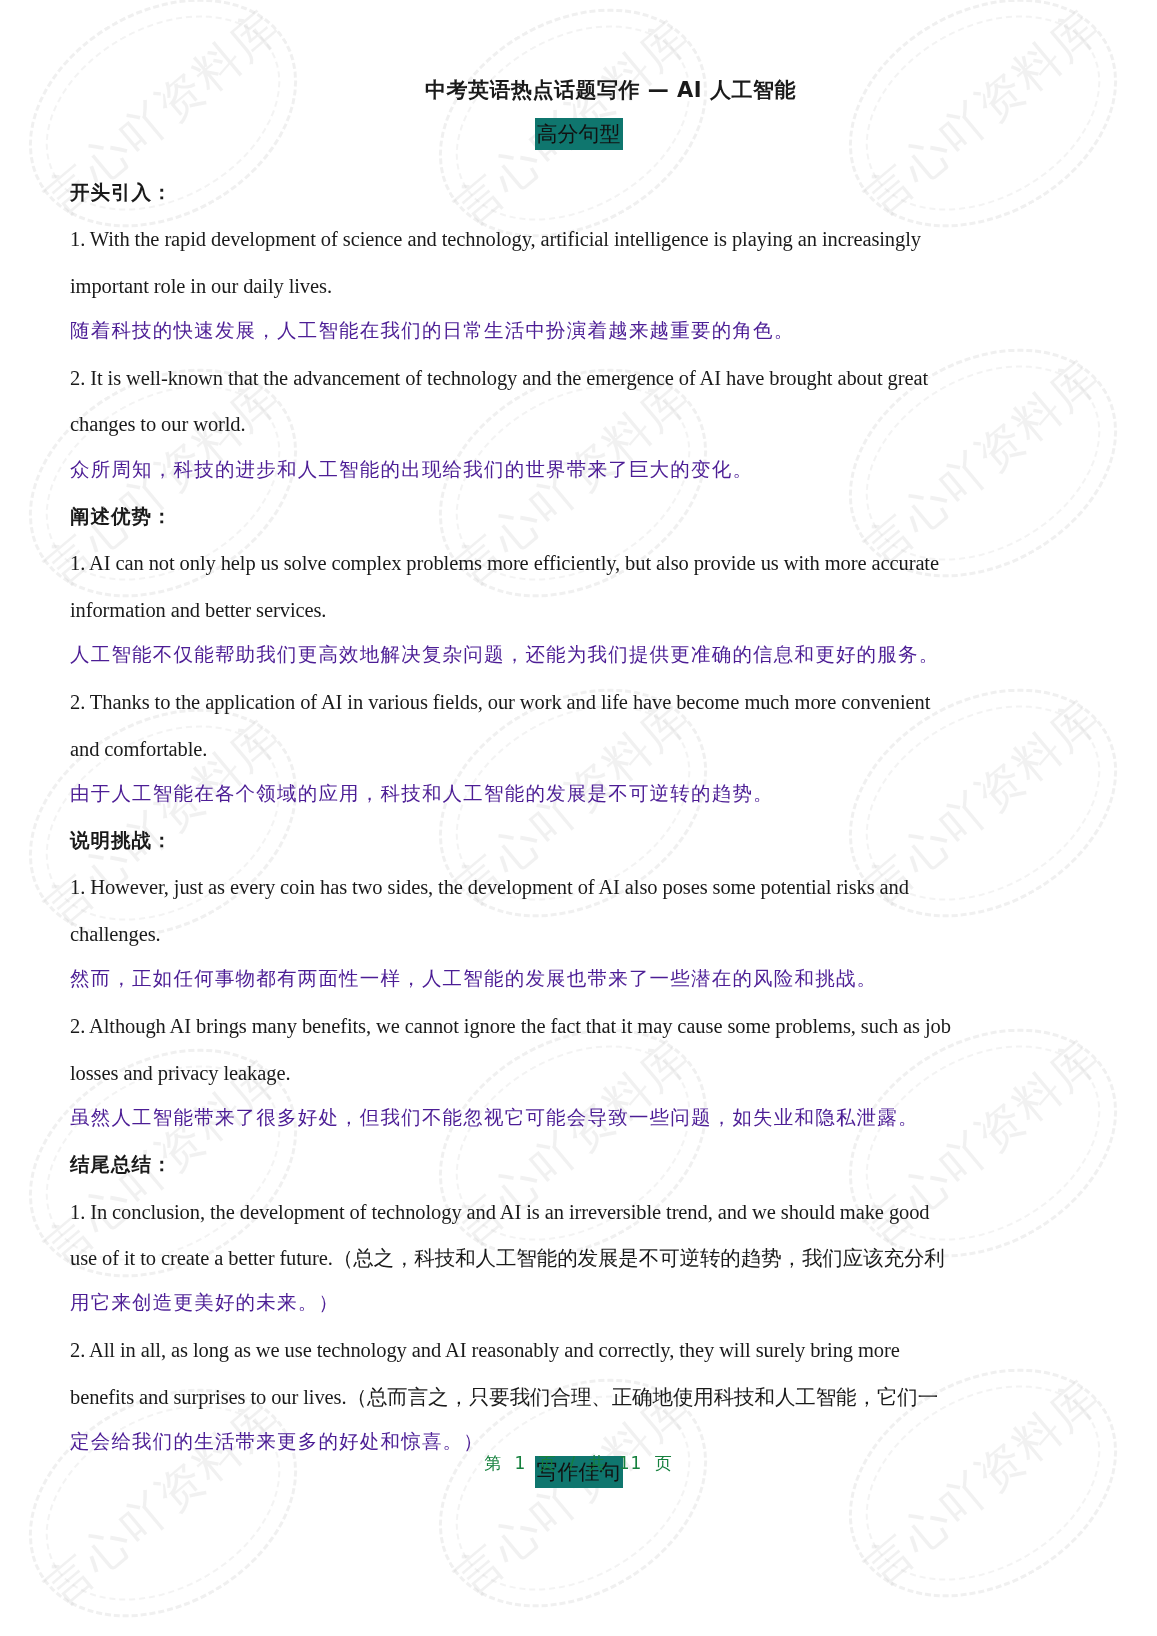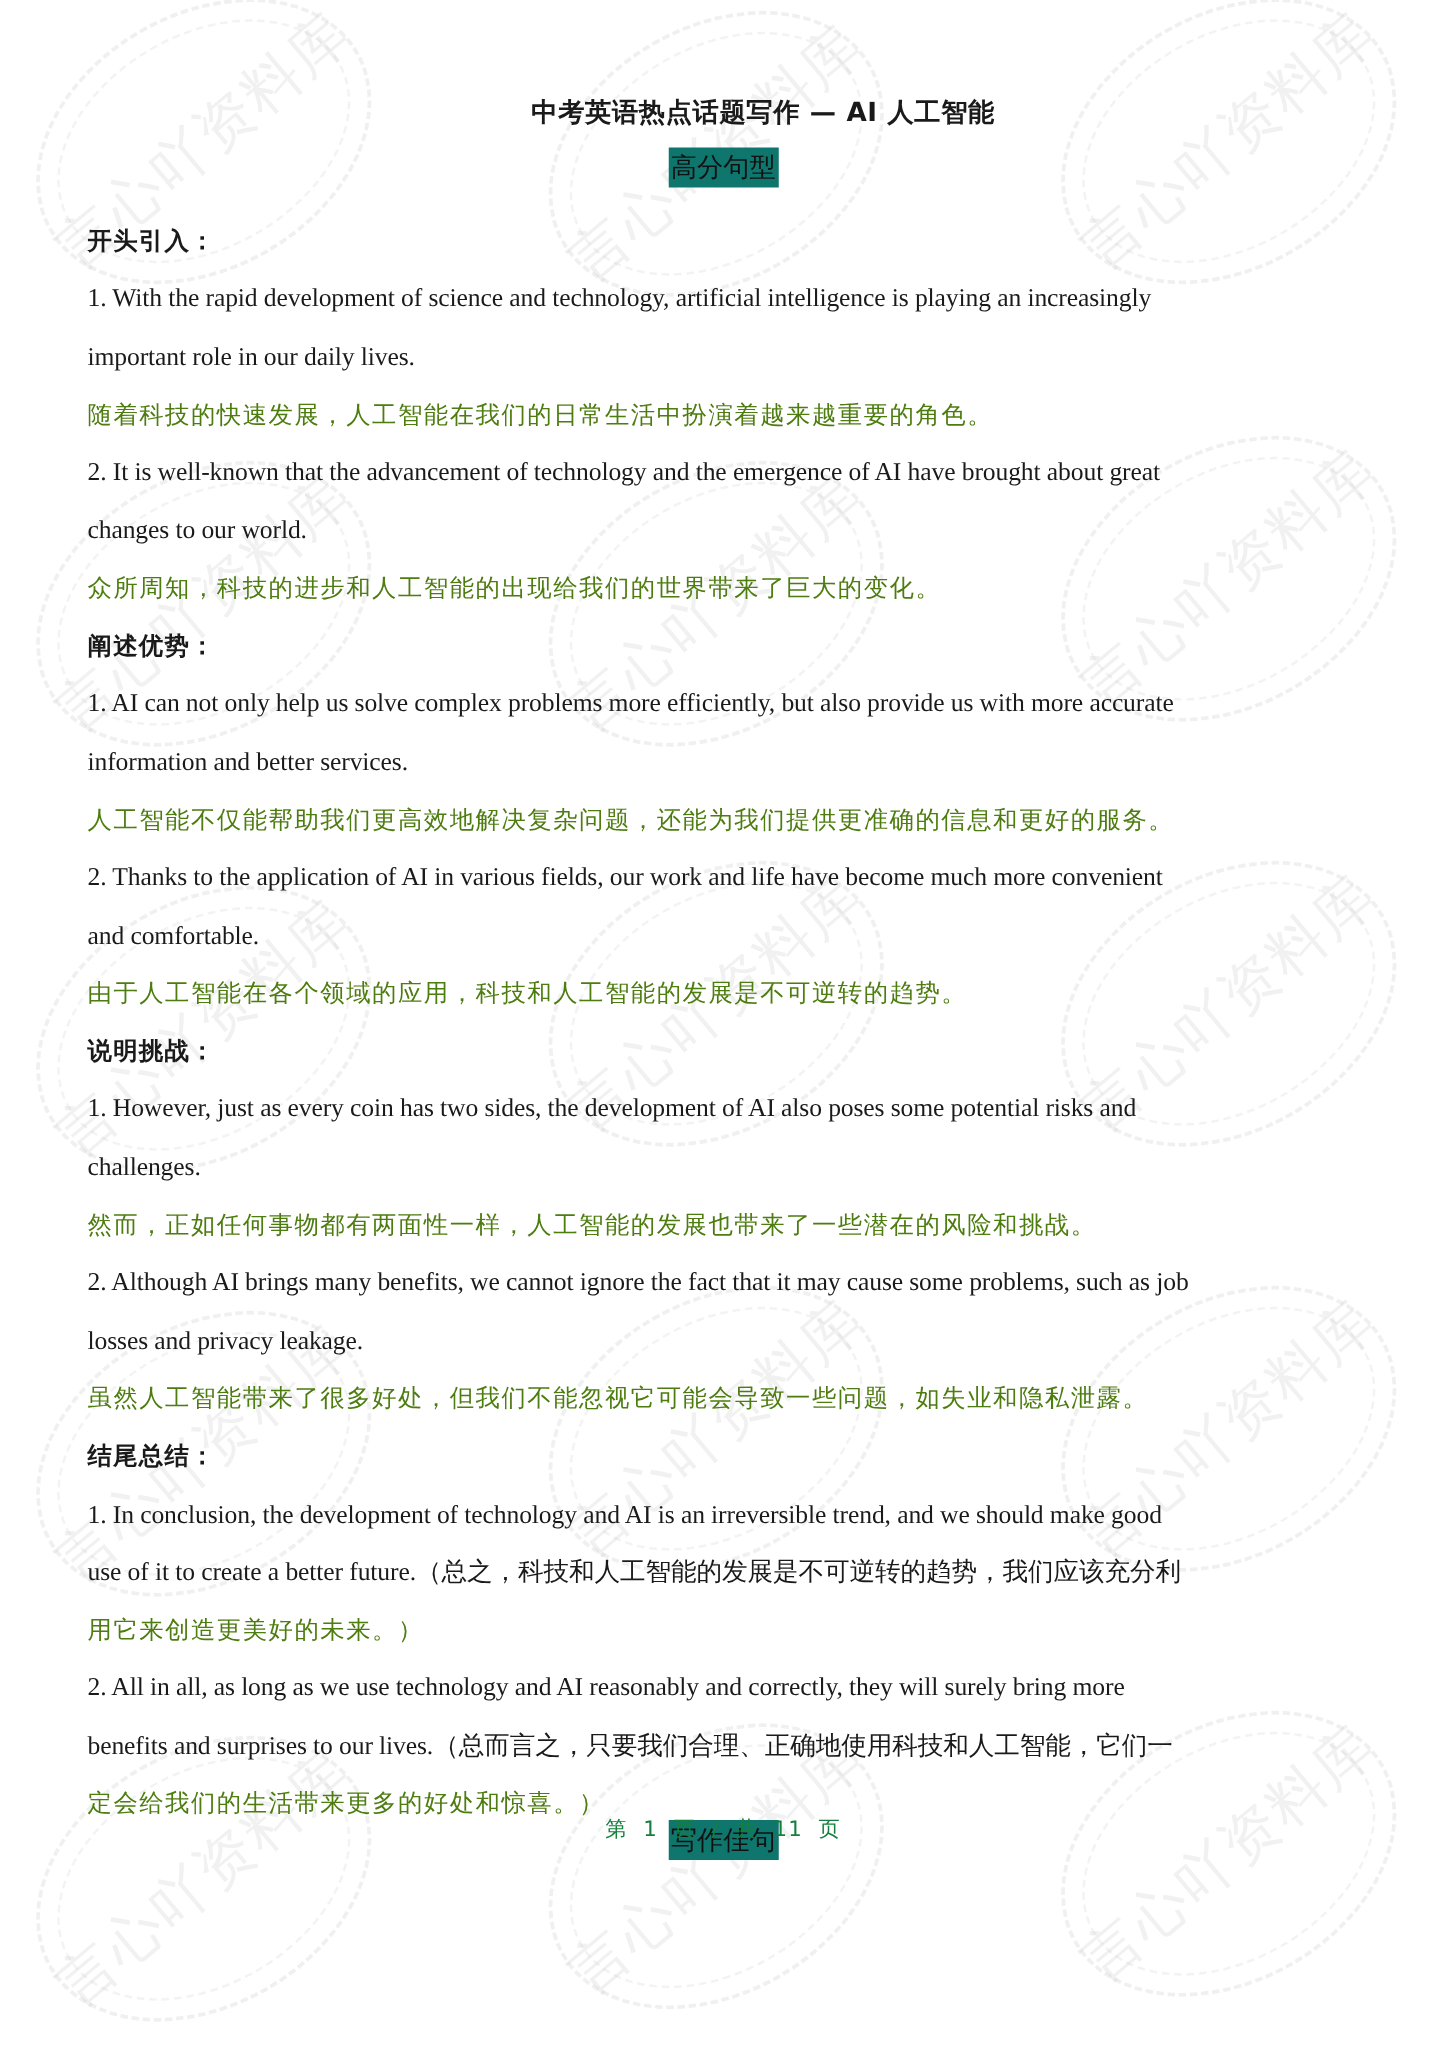--- a/index.html
+++ b/index.html
@@ -94,24 +94,24 @@
       font-size: 20.5px;
       white-space: nowrap;
     }
     .heading {
       font-family: "DejaVu Sans", sans-serif;
       font-weight: bold;
       font-size: 19.5px;
       letter-spacing: 1px;
     }
     .cn {
-      font-family: Liberation Sans, sans-serif;
+      font-family: Liberation Mono, monospace;
       font-size: 19.5px;
       letter-spacing: 1.2px;
-      color: #4d7c0f;
+      color: #4c1d95;
     }
     .en {
       font-family: "Liberation Serif", serif;
       font-size: 20.5px;
       letter-spacing: -0.1px;
     }
     .footer {
       position: absolute;
       left: 0;
       width: 100%;

